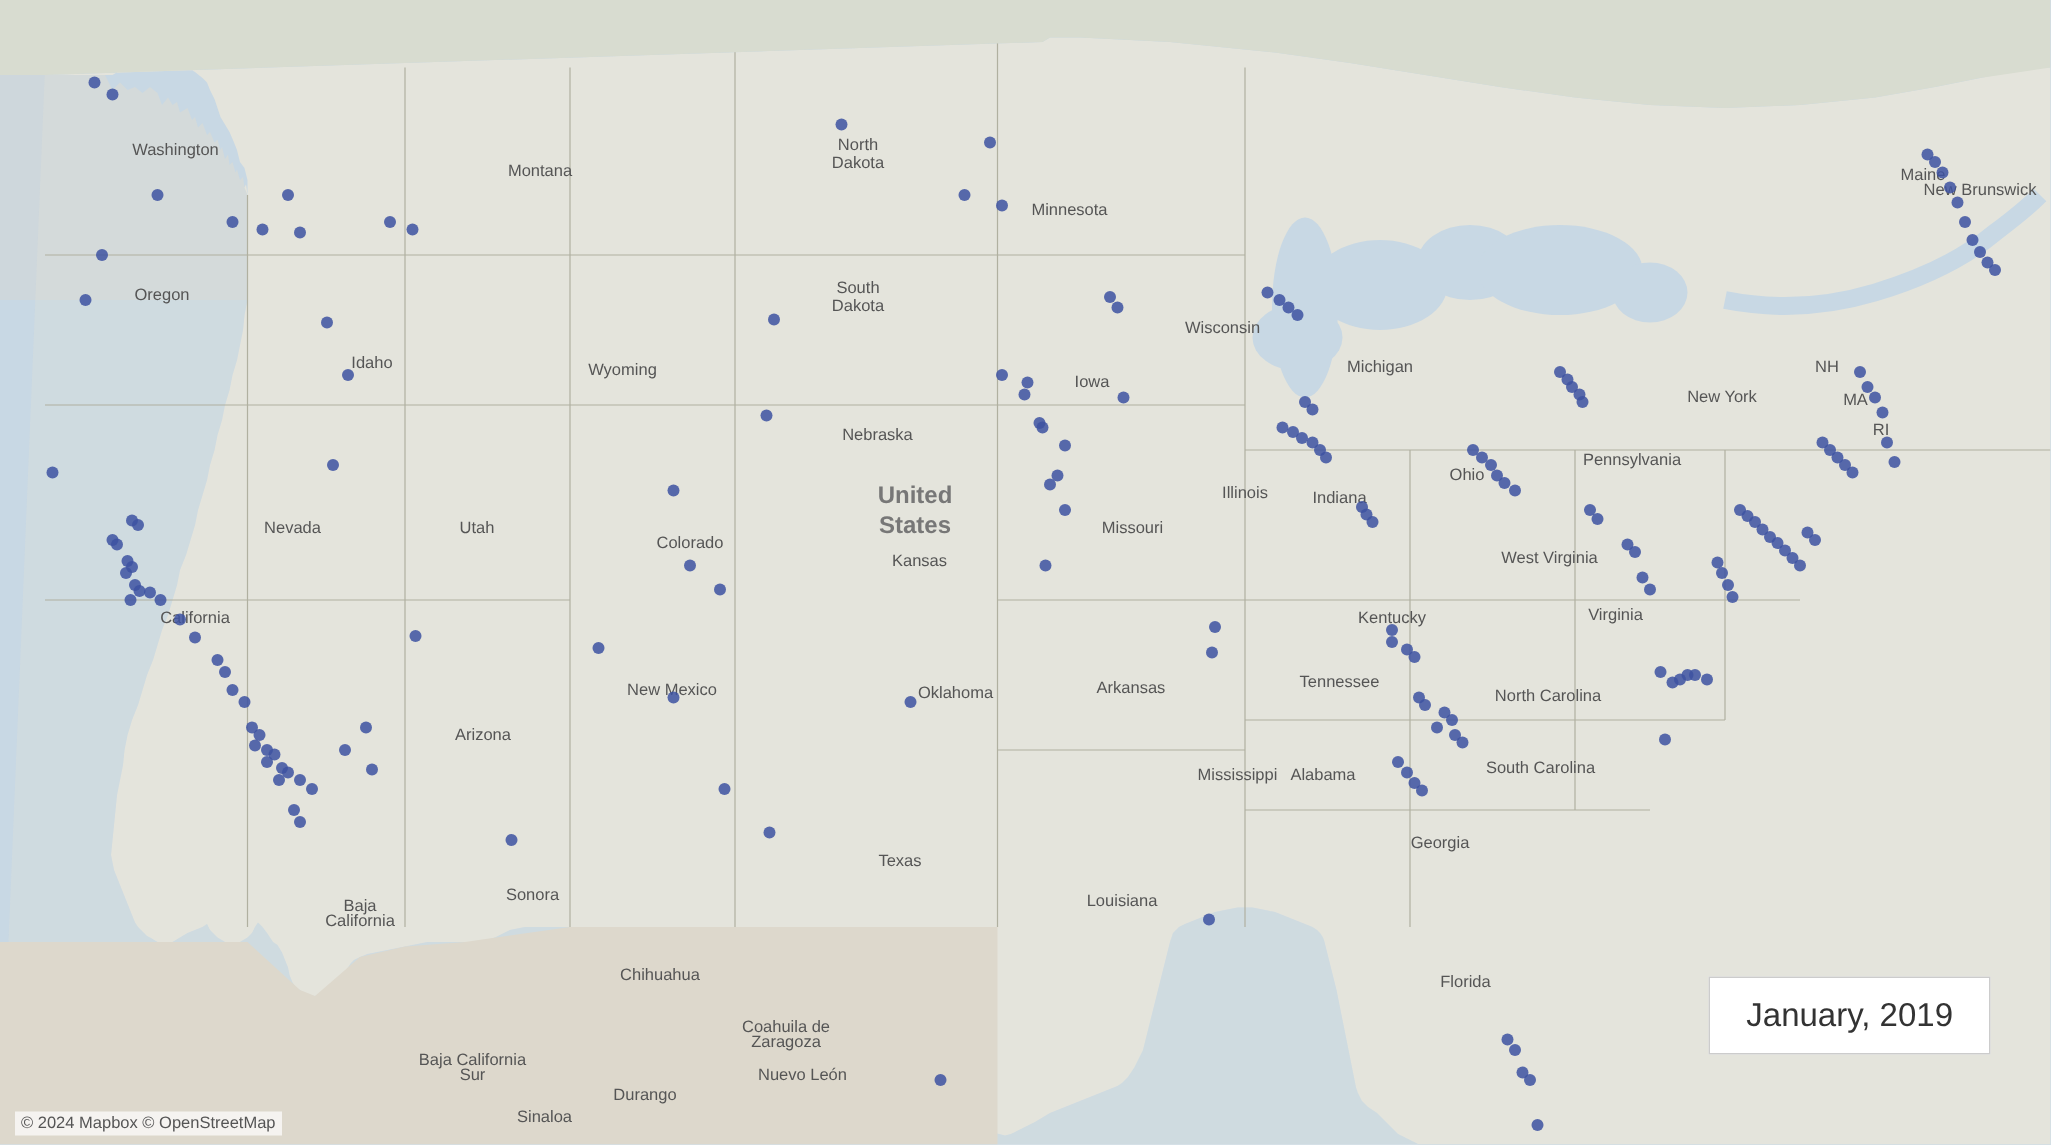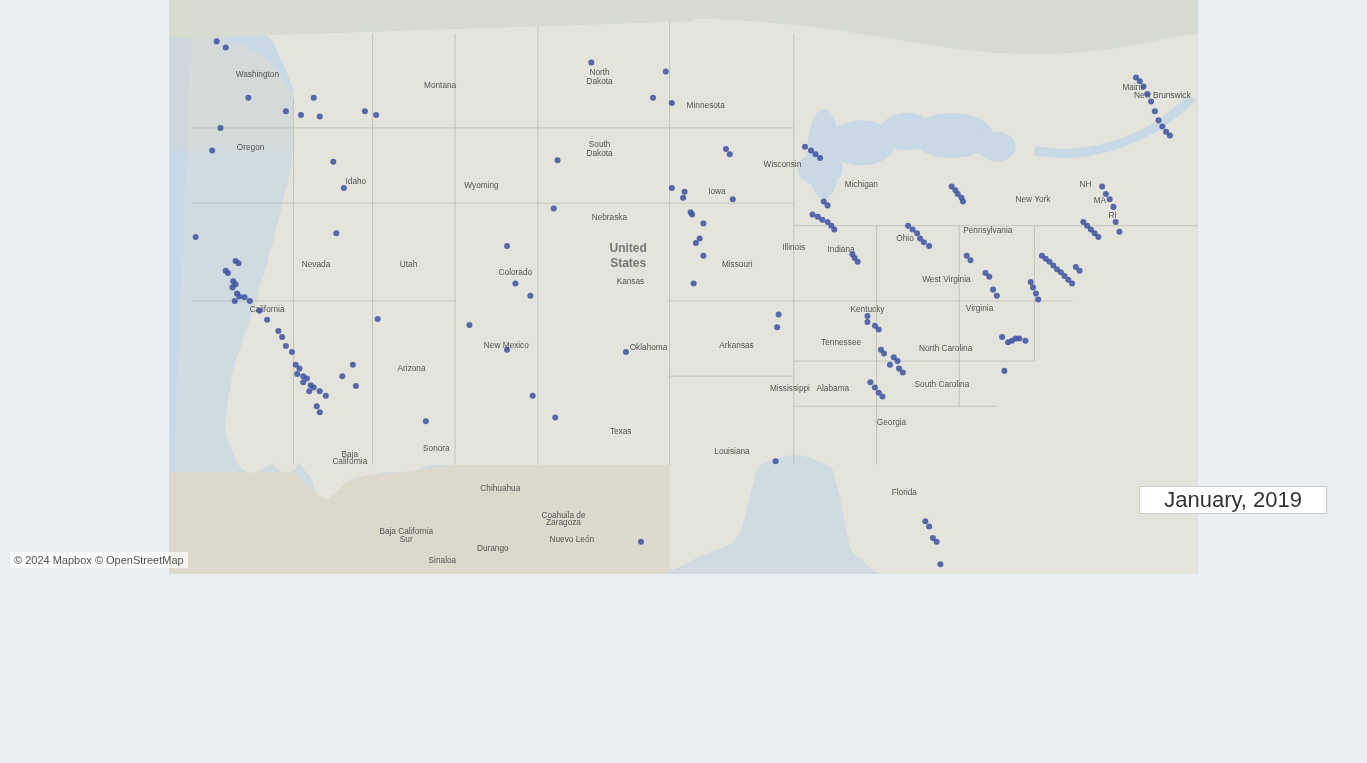--- a/index.html
+++ b/index.html
@@ -1,21 +1,21 @@
 <!DOCTYPE html>
 <html><head>
   <meta charset="utf-8">
   <style>
     * { margin: 0; padding: 0; box-sizing: border-box; }
     body { width: 1367px; height: 763px; overflow: hidden; background: #e8eef2; font-family: Arial, sans-serif; }
 
     #map-container {
       position: relative;
       width: 1367px;
-      height: 574px;
+      height: 763px;
       overflow: hidden;
     }
 
     #map-svg {
       width: 100%;
       height: 100%;
     }
 
     .state-label {
       font-size: 11px;
@@ -36,21 +36,21 @@
       fill: #3d52a1;
       opacity: 0.85;
     }
 
     #date-label {
       position: absolute;
       bottom: 60px;
       right: 40px;
       background: white;
       border: 1px solid #ccc;
-      padding: 0 24px;
+      padding: 12px 24px;
       font-size: 22px;
       font-family: Arial, sans-serif;
       color: #333;
     }
 
     #attribution {
       position: absolute;
       bottom: 6px;
       left: 10px;
       font-size: 11px;

